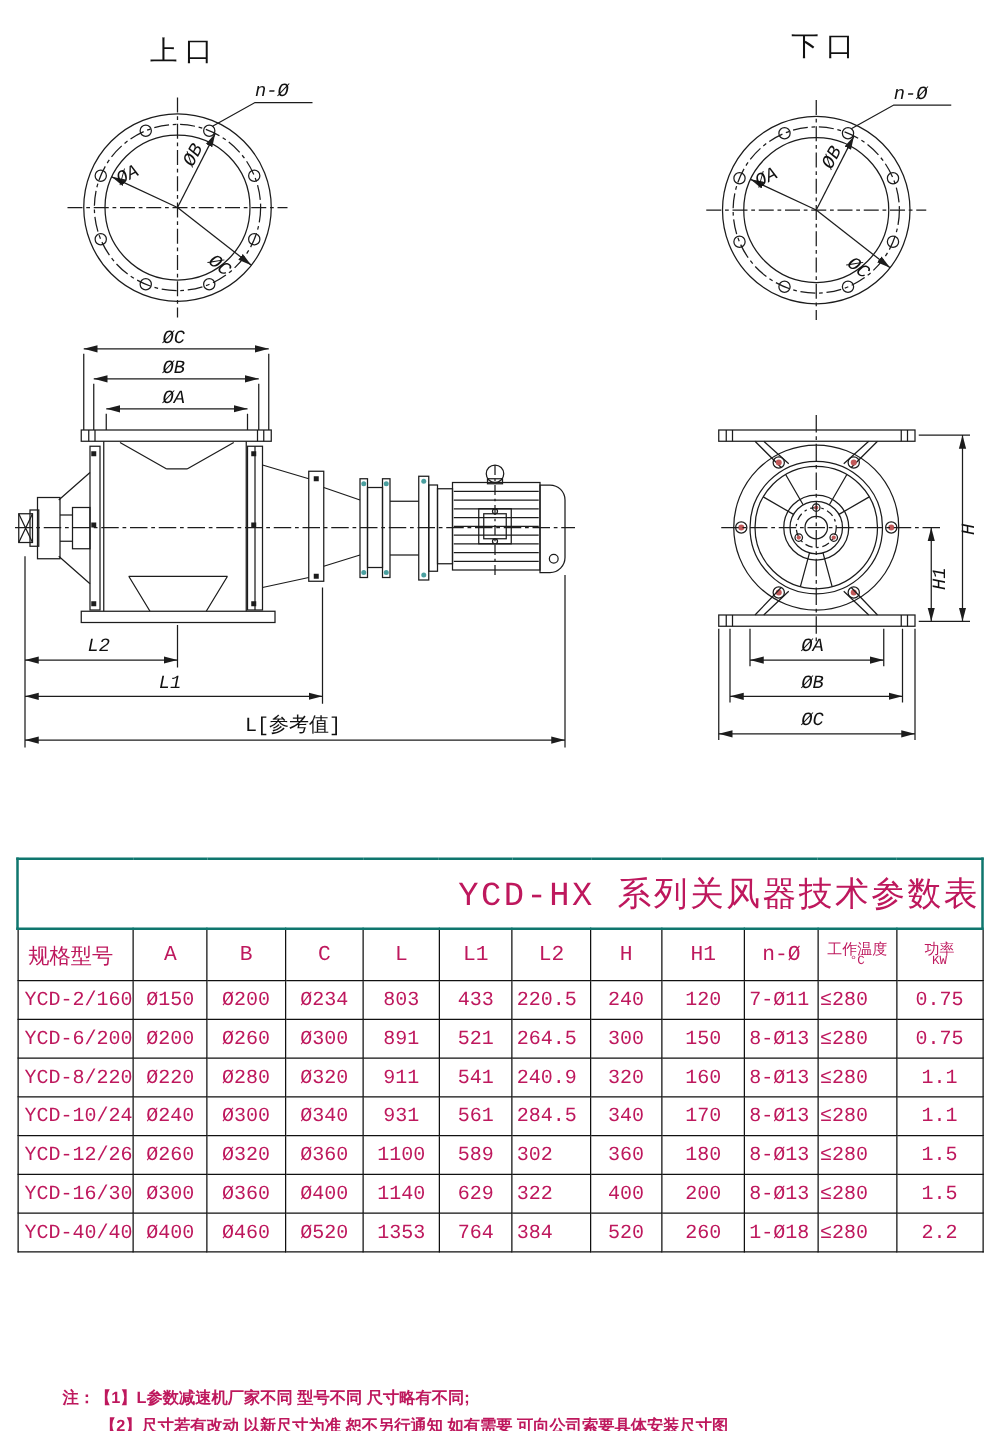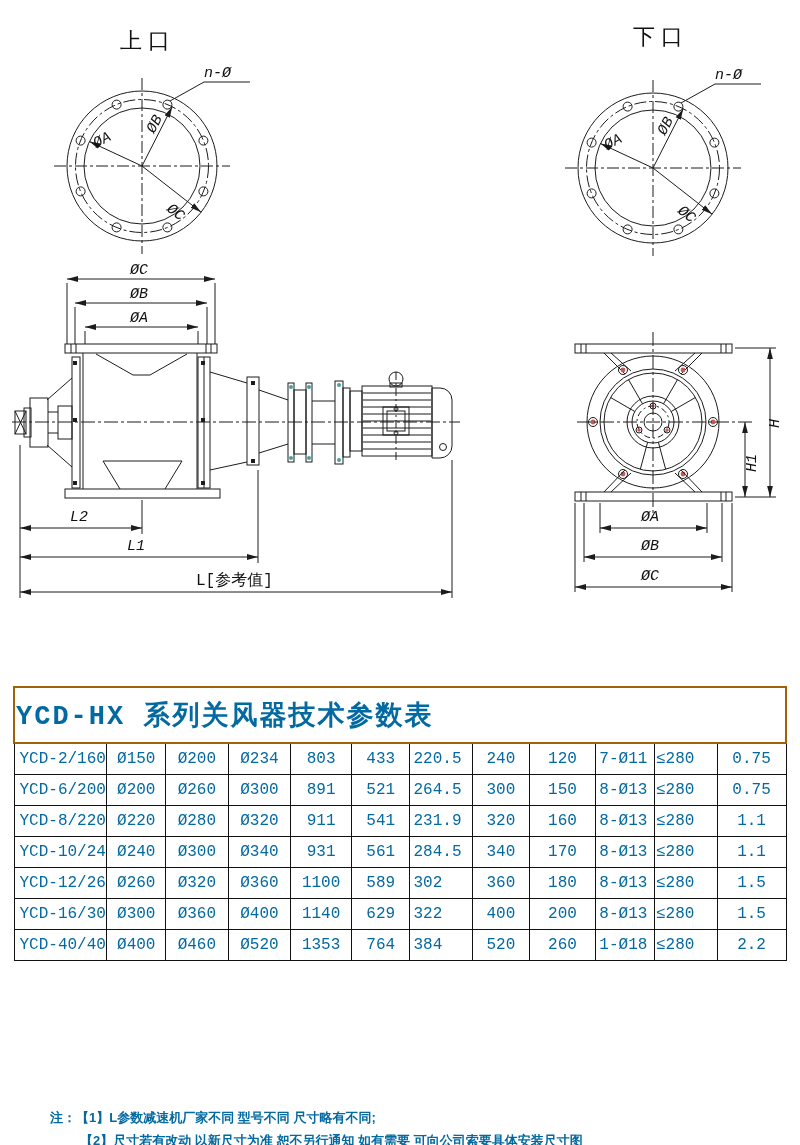--- a/index.html
+++ b/index.html
@@ -1,28 +1,28 @@
 <!DOCTYPE html>
 <html><head>
 <meta charset="utf-8">
 <style>
   html,body{margin:0;padding:0;background:#fff;}
   .sheet{position:relative;width:800px;height:1145px;background:#fff;overflow:hidden;
-         font-family:"Liberation Mono","DejaVu Sans Mono",monospace;color:#0369a1;}
+         font-family:"Liberation Mono","DejaVu Sans Mono",monospace;color:#be185d;}
   svg{position:absolute;left:0;top:0;}
   svg text{fill:#111;}
   .cad{font-family:"Liberation Mono","DejaVu Sans Mono",monospace;}
   .dimlbl{font-size:15px;font-style:italic;}
   .viewtitle{font-size:22px;font-style:normal;letter-spacing:6px;}
   
   table.spec{position:absolute;left:13px;top:686px;width:774px;border-collapse:collapse;
              table-layout:fixed;background:#fff;}
   table.spec th,table.spec td{border:1px solid #111;overflow:hidden;white-space:nowrap;}
-  table.spec .title-cell{border:2px solid #a16207;height:52px;font-size:27px;font-weight:700;
-             text-align:left;letter-spacing:2px;}
+  table.spec .title-cell{border:2px solid #0f766e;height:52px;font-size:27px;font-weight:400;
+             text-align:right;letter-spacing:2px;}
   table.spec thead tr.hdr th{height:38px;font-size:17px;font-weight:400;text-align:center;}
   table.spec thead tr.hdr th.model-h{text-align:left;padding-left:8px;}
   table.spec thead .sub{display:block;font-size:10px;line-height:9px;margin-top:-2px;}
   table.spec thead tr.hdr th .main2{display:block;font-size:12px;line-height:13px;}
   table.spec tbody td{height:28px;font-size:16px;text-align:center;}
   table.spec tbody td.c0{text-align:left;padding-left:5px;}
   table.spec tbody td.cL{text-align:left;padding-left:3px;margin-top:13px;}
   table.spec tbody td.cR{text-align:left;padding-right:3px;}
   
   .notes{position:absolute;left:50px;top:1066px;font-size:13px;font-weight:700;
@@ -287,20 +287,40 @@
         <col style="width:56px">
     <col style="width:66px">
         <col style="width:58px">
         <col style="width:62px">
         <col style="width:68px">
   </colgroup>
   <thead>
     <tr>
           <th colspan="12" class="title-cell">YCD-HX 系列关风器技术参数表</th>
         </tr>
+    <tr class="hdr">
+      <th class="model-h">规格型号</th>
+      <th>A</th>
+      <th>B</th>
+      <th>C</th>
+      <th>L</th>
+      <th>L1</th>
+      <th>L2</th>
+      <th>H</th>
+      <th>H1</th>
+      <th>n-Ø</th>
+      <th>
+            <span class="main2">工作温度</span>
+            <span class="sub">°C</span>
+          </th>
+      <th>
+            <span class="main2">功率</span>
+            <span class="sub">KW</span>
+          </th>
+    </tr>
   </thead>
   <tbody>
         <tr>
           <td class="c0">YCD-2/160</td>
           <td>Ø150</td>
           <td>Ø200</td>
           <td>Ø234</td>
           <td>803</td>
           <td>433</td>
           <td class="cL">220.5</td>
@@ -324,21 +344,21 @@
           <td class="cR">≤280</td>
           <td>0.75</td>
         </tr>
         <tr>
           <td class="c0">YCD-8/220</td>
           <td>Ø220</td>
           <td>Ø280</td>
           <td>Ø320</td>
           <td>911</td>
           <td>541</td>
-          <td class="cL">231.9</td>
+          <td class="cL">240.9</td>
           <td>320</td>
           <td>160</td>
           <td class="cL">8-Ø13</td>
           <td class="cR">≤280</td>
           <td>1.1</td>
         </tr>
         <tr>
           <td class="c0">YCD-10/240</td>
           <td>Ø240</td>
           <td>Ø300</td>

